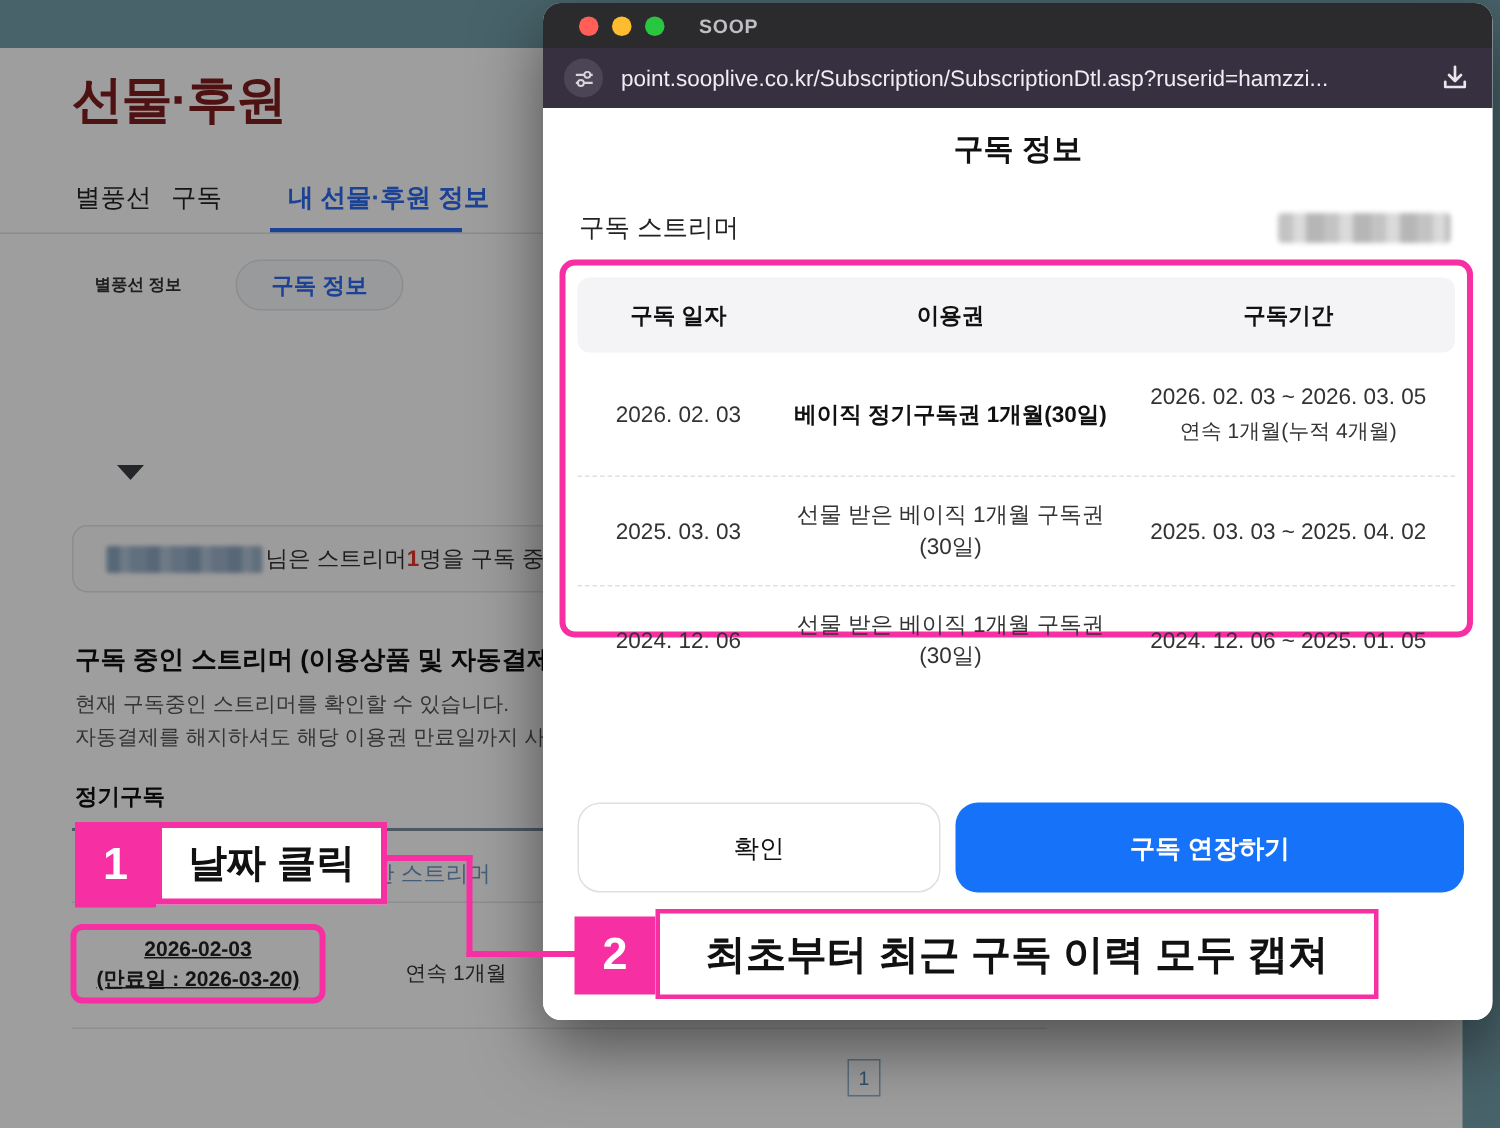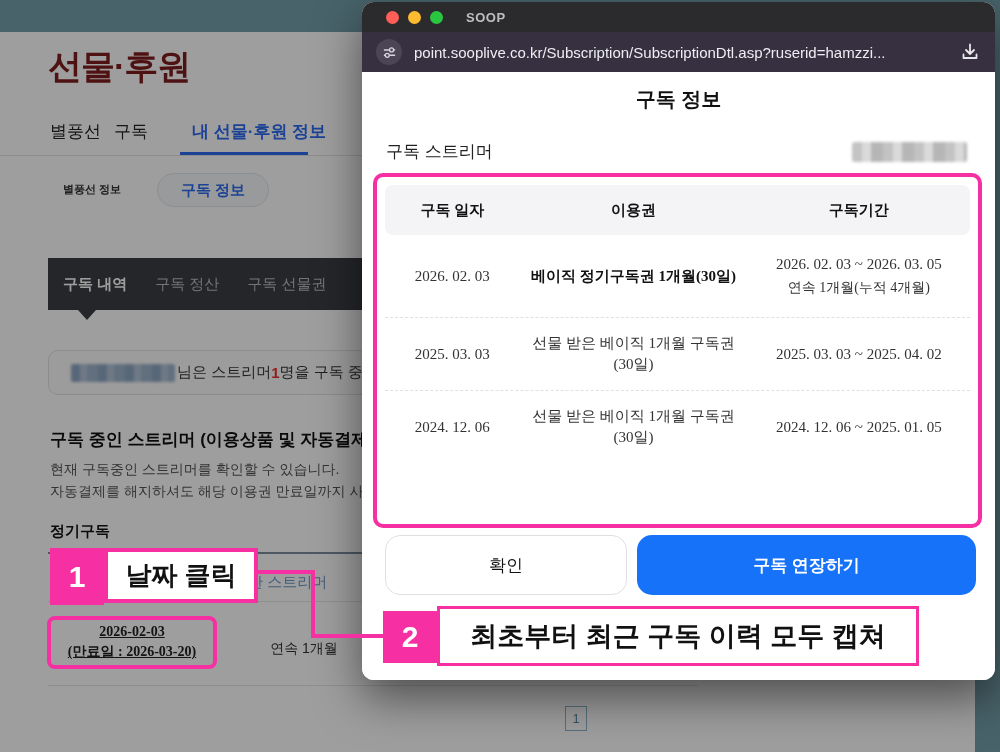--- a/index.html
+++ b/index.html
@@ -26,21 +26,21 @@
     background:repeating-linear-gradient(90deg,#8ea7c2 0 9px,#b3c4d8 9px 16px,#9db4cb 16px 27px); filter:blur(1.5px); }
   .notice-count { color:#e8352e; font-weight:700; }
   .bg-heading { position:absolute; left:50px; top:428px; width:640px; font-size:17px; font-weight:700; color:#111; white-space:nowrap; overflow:hidden; }
   .bg-line1 { position:absolute; left:50px; top:461px; font-size:14px; color:#555; white-space:nowrap; }
   .bg-line2 { position:absolute; left:50px; top:483px; width:640px; font-size:14px; color:#555; white-space:nowrap; overflow:hidden; }
   .regular-label { position:absolute; left:50px; top:522px; font-size:15px; font-weight:700; color:#111; }
   .bg-t-topline { position:absolute; left:48px; top:552px; width:650px; height:2px; background:#7d8fa0; }
   .bg-t-header { position:absolute; left:218px; top:573px; font-size:15px; font-weight:500; color:#7196c5; white-space:nowrap; }
   .bg-t-line2 { position:absolute; left:48px; top:601px; width:650px; height:1px; background:#e6e6e6; }
   .bg-datelink { position:absolute; left:47px; top:622px; width:170px; text-align:center; font-size:14px; font-weight:600; color:#222; line-height:20px; cursor:pointer; }
-  .bg-datelink div { text-decoration:underline;font-family:Liberation Serif, serif; }
+  .bg-datelink div { text-decoration:underline; }
   .bg-renew { position:absolute; left:262px; top:640px; width:84px; text-align:center; font-size:14px; color:#333; }
   .bg-t-line3 { position:absolute; left:48px; top:685px; width:650px; height:1px; background:#e6e6e6; }
   .page-box { position:absolute; left:565px; top:706px; width:22px; height:25px; border:1px solid #8fb4cc; color:#4b87ad; font-size:13px; display:flex; align-items:center; justify-content:center; cursor:pointer; }
 
   
   .dim-overlay { position:absolute; inset:0; background:rgba(0,0,0,0.38); }
 
   
   .popup { position:absolute; left:362px; top:2px; width:633px; height:678px; border-radius:12px; overflow:hidden; background:#fff; box-shadow:0 18px 45px rgba(0,0,0,0.5); }
   .titlebar { height:30px; background:#2b2b2e; display:flex; align-items:center; padding-left:24px; }
@@ -50,21 +50,21 @@
   .urlbar { height:40px; background:#363040; display:flex; align-items:center; padding:0 14px; }
   .site-icon { width:26px; height:26px; border-radius:50%; background:#4b4555; display:flex; align-items:center; justify-content:center; flex:none; cursor:pointer; }
   .url-text { margin-left:12px; font-size:15px; color:#efedf3; white-space:nowrap; overflow:hidden; flex:1; cursor:text; }
   .dl-icon { width:22px; height:22px; flex:none; cursor:pointer; }
   .content { position:relative; height:608px; background:#fff; }
   .p-title { position:absolute; left:0; right:0; top:14px; text-align:center; font-size:20px; font-weight:700; color:#111; }
   .streamer-row { position:absolute; left:24px; right:28px; top:68px; display:flex; align-items:center; justify-content:space-between; }
   .streamer-label { font-size:17px; color:#222; }
   .streamer-blur { width:115px; height:20px; border-radius:3px;
     background:repeating-linear-gradient(90deg,#c3c3c3 0 10px,#dadada 10px 19px,#b6b6b6 19px 31px); filter:blur(1.8px); }
-  .table-frame { position:absolute; left:11px; top:101px; width:609px; height:355px; border:4px solid #f62fa2; border-radius:10px; padding:8px 8px 0;font-family:Liberation Serif, serif; }
+  .table-frame { position:absolute; left:11px; top:101px; width:609px; height:252px; border:4px solid #f62fa2; border-radius:10px; padding:8px 8px 0; }
   .thead { height:50px; background:#f4f4f6; border-radius:8px; display:grid; grid-template-columns:23% 39% 38%; align-items:center; text-align:center; font-size:15px; font-weight:700; color:#111; }
   .trow { display:grid; grid-template-columns:23% 39% 38%; align-items:center; text-align:center; font-size:15px; color:#333; line-height:21px; }
   .trow.r1 { height:82px; } .trow.r2,.trow.r3 { height:73px; border-top:1px dashed #e0e0e0; } .trow.r4 { height:64px; border-top:1px dashed #e0e0e0; }
   .pass-bold { font-weight:700; color:#111; }
   .period2 { font-size:14px; margin-top:2px; }
   .btn-row { position:absolute; left:23px; top:463px; display:flex; gap:10px; }
   .btn { height:60px; border-radius:15px; font-size:17px; display:flex; align-items:center; justify-content:center; cursor:pointer; font-family:inherit; }
   .btn-confirm { width:242px; background:#fff; border:1.5px solid #e0e0e0; color:#111; }
   .btn-extend { width:339px; background:#1673f9; border:none; color:#fff; font-weight:700; }
 
@@ -91,25 +91,20 @@
 
   <span class="bg-tab t1">별풍선</span>
   <span class="bg-tab t2">구독</span>
   <span class="bg-tab active">내 선물·후원 정보</span>
   <div class="tab-underline"></div>
   <div class="tab-sepline"></div>
 
   <span class="sub-label">별풍선 정보</span>
   <div class="sub-pill">구독 정보</div>
 
-  <div class="dark-bar">
-    <span class="dark-tab active">구독 내역</span>
-    <span class="dark-tab">구독 정산</span>
-    <span class="dark-tab">구독 선물권</span>
-  </div>
   <div class="dark-caret"></div>
 
   <div class="notice-box">
     <span class="nick-blur"></span>
     <span>님은 스트리머 </span>
     <span class="notice-count">1</span>
     <span>명을 구독 중입니다.</span>
   </div>
 
   <div class="bg-heading">구독 중인 스트리머 (이용상품 및 자동결제 정</div>

